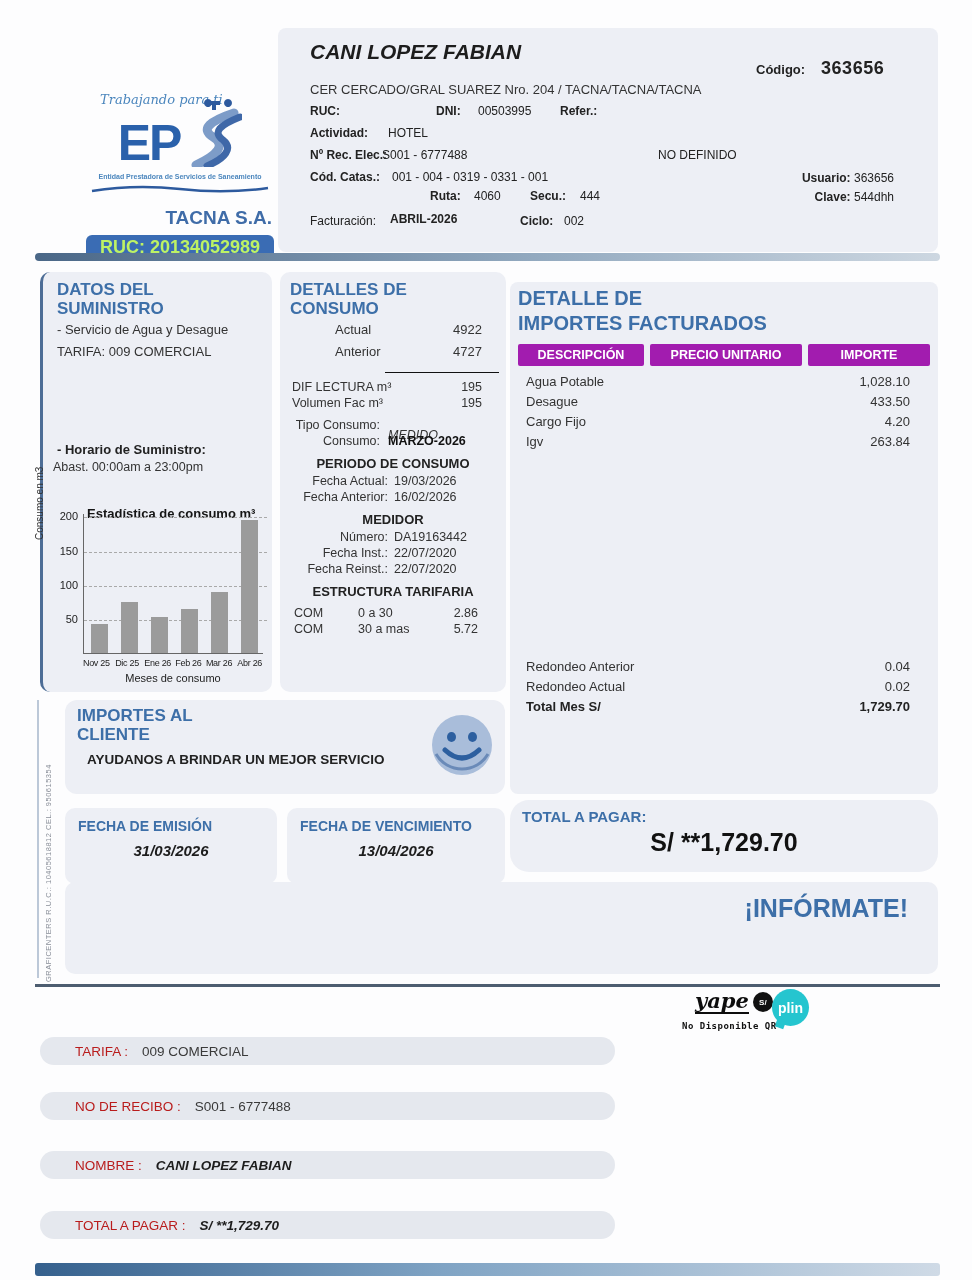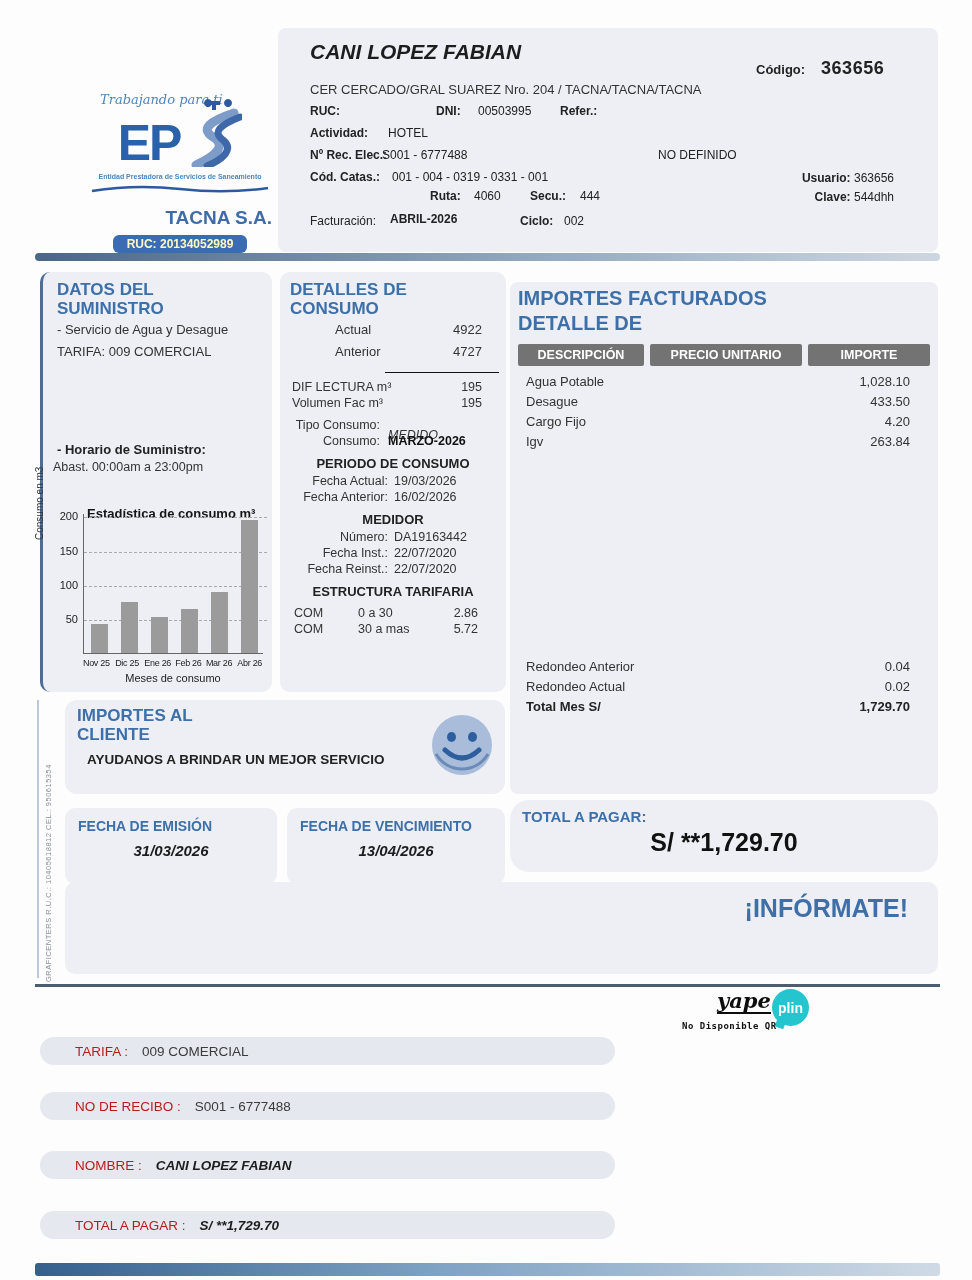--- a/index.html
+++ b/index.html
@@ -19,21 +19,21 @@
   .hrow b { font-weight:bold; }
   .fact-val { font-size:12px; font-weight:bold; }
 
   
   .logo-block { position:absolute; left:82px; top:92px; width:196px; text-align:center; }
   .tagline { font-family:"DejaVu Serif", serif; font-style:italic; color:#4b86bd; font-size:13px; text-align:left; padding-left:18px; }
   .logo-row { display:flex; align-items:flex-end; justify-content:center; height:64px; }
   .eps-text { font-size:50px; font-weight:bold; color:#2a61ab; letter-spacing:-2px; line-height:56px; }
   .logo-sub { font-size:7px; font-weight:bold; color:#4b86bd; margin-top:2px; }
   .tacna { font-size:19px; font-weight:bold; color:#3f6ca8; text-align:right; padding-right:6px; margin-top:9px; }
-  .ruc-pill { display:inline-block; margin-top:6px; background:#3a6cb4; color:#fef9c3; font-weight:bold; font-size:12px; padding:2px 14px; border-radius:6px; }
+  .ruc-pill { display:inline-block; margin-top:6px; background:#3a6cb4; color:#bef264; font-weight:bold; font-size:18px; padding:2px 14px; border-radius:6px; }
 
   .divider1 { position:absolute; left:35px; top:253px; width:905px; height:8px; border-radius:4px;
               background:linear-gradient(to right,#4a6787,#92a9bf 55%,#cdd7e1); }
 
   
   .supply-card { left:40px; top:272px; width:232px; height:420px; border-left:3px solid #4d6d96; }
   .sec-title { position:absolute; font-size:17px; line-height:19px; font-weight:bold; color:#3d6fa8; }
   .sup-line { position:absolute; left:14px; font-size:13px; color:#333; }
   .sup-bold { font-weight:bold; color:#222; }
 
@@ -56,21 +56,21 @@
   .uline { position:absolute; left:105px; top:100px; width:114px; border-top:1.5px solid #111; }
   .ctr { position:absolute; left:0; width:100%; text-align:center; font-size:13px; font-weight:bold; color:#222; }
   .lrow { position:absolute; left:0; width:108px; text-align:right; font-size:12.5px; color:#333; }
   .lval { position:absolute; left:114px; font-size:12.5px; color:#333; }
   .tarrow { position:absolute; left:0; width:100%; font-size:12.5px; color:#333; }
   .tarrow .cat { position:absolute; left:14px; } .tarrow .rng { position:absolute; left:78px; } .tarrow .prc { position:absolute; right:28px; }
 
   
   .imp-card { left:510px; top:282px; width:428px; height:512px; border-radius:8px; }
   .imp-title { position:absolute; left:8px; top:4px; font-size:20px; line-height:25px; font-weight:bold; color:#3d6fa8; }
-  .chip { position:absolute; top:62px; height:22px; line-height:22px; background:#737373; color:#fff; font-weight:bold; font-size:12.5px; text-align:center; border-radius:2px; }
+  .chip { position:absolute; top:62px; height:22px; line-height:22px; background:#a21caf; color:#fff; font-weight:bold; font-size:12.5px; text-align:center; border-radius:2px; }
   .imp-row { position:absolute; left:16px; right:28px; display:flex; justify-content:space-between; font-size:13px; color:#333; }
   .imp-row.bold { font-weight:bold; color:#222; }
 
   
   .msg-card { left:65px; top:700px; width:440px; height:94px; border-radius:12px; }
   .msg-body { position:absolute; left:22px; top:52px; font-size:13.5px; font-weight:bold; color:#222; }
   .smiley { position:absolute; right:10px; top:12px; }
 
   
   .date-card { top:808px; height:76px; border-radius:10px; }
@@ -83,21 +83,21 @@
   .info-card { left:65px; top:882px; width:873px; height:92px; border-radius:10px; }
   .informate { position:absolute; right:30px; top:12px; font-size:25px; font-weight:bold; color:#3d6fa8; }
 
   .print-credit { position:absolute; left:44px; top:768px; height:214px; writing-mode:vertical-rl; transform:rotate(180deg);
                   font-size:7.5px; color:#8a8f99; letter-spacing:.5px; white-space:nowrap; }
   .left-accent2 { position:absolute; left:37px; top:700px; width:2px; height:278px; background:#bcc8d8; }
 
   .divider2 { position:absolute; left:35px; top:984px; width:905px; height:3px; background:#4d5d70; }
 
   
-  .yape { position:absolute; left:717px; top:990px; display:flex; align-items:center; }
+  .yape { position:absolute; left:695px; top:990px; display:flex; align-items:center; }
   .yape-word { font-family:"DejaVu Serif", serif; font-style:italic; font-weight:bold; font-size:21px; color:#0d0d0d; border-bottom:2px solid #0d0d0d; line-height:22px; }
   .yape-badge { width:20px; height:20px; border-radius:50%; background:#111; color:#fff; font-size:8px; font-weight:bold;
                 display:flex; align-items:center; justify-content:center; margin-left:4px; }
   .plin { position:absolute; left:772px; top:989px; width:37px; height:37px; border-radius:50%; background:#25c5cf; color:#fff;
           font-weight:bold; font-size:14px; display:flex; align-items:center; justify-content:center; }
   .plin::after { content:""; position:absolute; left:4px; bottom:-2px; width:9px; height:9px; background:#25c5cf; transform:rotate(20deg); }
   .qr-note { position:absolute; left:682px; top:1021px; font-family:"DejaVu Sans Mono", monospace; font-size:9px; font-weight:bold; color:#111; letter-spacing:.5px; }
 
   
   .pill { position:absolute; left:40px; width:575px; height:28px; background:#e5e8ee; border-radius:14px;
@@ -263,22 +263,22 @@
     </div>
     <div class="tarrow" style="top:350px;">
       <span class="cat">COM</span>
       <span class="rng">30 a mas</span>
       <span class="prc">5.72</span>
     </div>
   </div>
 
   <div class="card imp-card">
     <div class="imp-title">
+      <div>DETALLE DE</div>
       <div>IMPORTES FACTURADOS</div>
-      <div>DETALLE DE</div>
     </div>
     <div class="chip" style="left:8px; width:126px;">DESCRIPCIÓN</div>
     <div class="chip" style="left:140px; width:152px;">PRECIO UNITARIO</div>
     <div class="chip" style="left:298px; width:122px;">IMPORTE</div>
 
     <div class="imp-row" style="top:92px;">
         <span>Agua Potable</span>
         <span>1,028.10</span>
       </div>
     <div class="imp-row" style="top:112px;">

